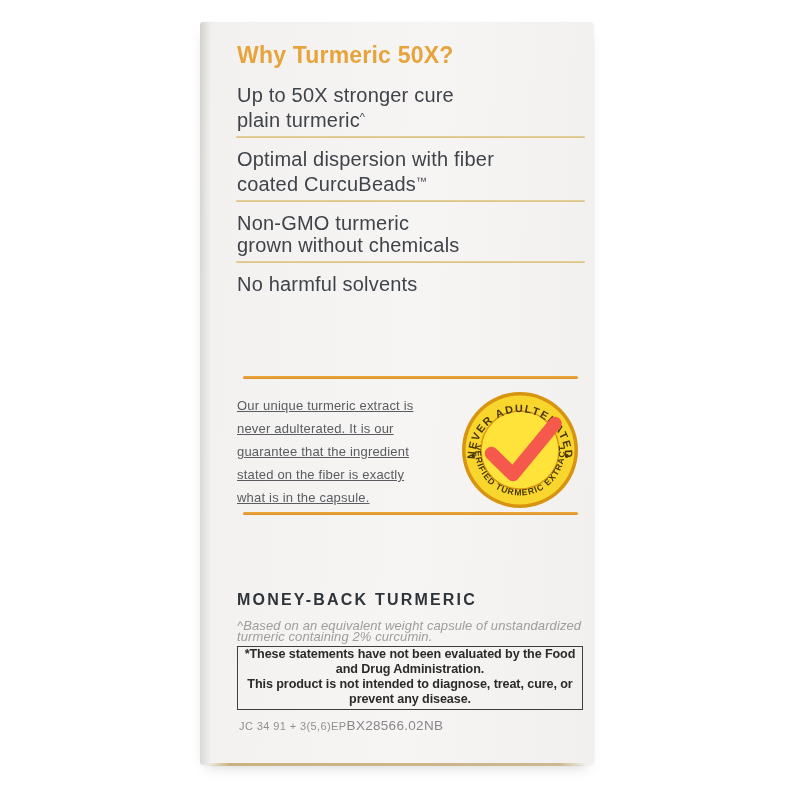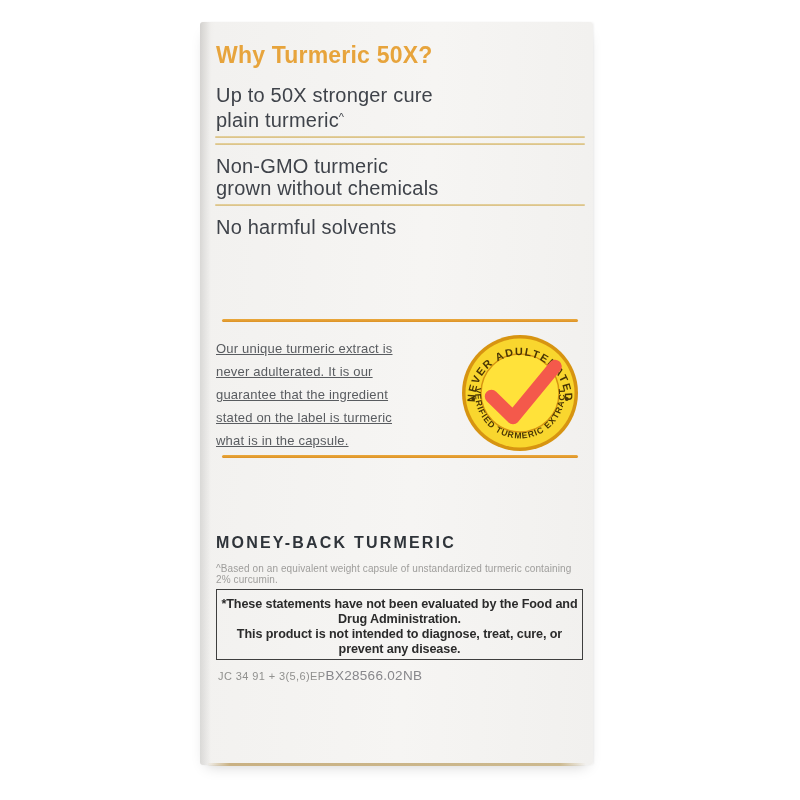--- a/index.html
+++ b/index.html
@@ -17,39 +17,39 @@
   .box::before{ 
     content:"";position:absolute;left:0;top:0;bottom:0;width:11px;
     background:linear-gradient(90deg,rgba(0,0,0,.10),rgba(0,0,0,0));
     border-radius:3px 0 0 3px;pointer-events:none;
   }
   .box::after{ 
     content:"";position:absolute;left:7px;right:7px;bottom:-1px;height:3px;
     background:linear-gradient(90deg,rgba(201,177,131,0),#c9b183 6%,#ccb98f 93%,rgba(201,177,131,0));
     border-radius:2px;
   }
-  .content{position:relative;height:100%;padding:0 9px 0 16px;box-sizing:border-box;}
+  .content{position:relative;height:100%;padding:0 9px 0 16px;box-sizing:border-box;margin-left:21px;}
 
   .title{margin:20px 0 0;font-size:23px;line-height:26px;font-weight:bold;color:#e7a43c;letter-spacing:.2px;}
 
   .bullet{font-size:20px;line-height:22px;color:#3f434a;letter-spacing:.2px;}
   .bullet .b-block{margin-top:10px;}
   .bullet.first .b-block{margin-top:16px;}
   .b-line sup{font-size:11px;vertical-align:6px;letter-spacing:0;}
   .rule-thin{height:2px;background:linear-gradient(180deg,#e6d4a2,#d9bf83);margin:5px -1px 0 -1px;border-radius:1px;}
   .rule-thick{height:3px;background:linear-gradient(180deg,#eaa93d,#dd9226);margin:0 6px;border-radius:2px;}
   .rule-thick.top{margin-top:81px;}
   .guarantee-row{position:relative;margin-top:15px;height:118px;}
   .guarantee-text{margin:0;width:252px;font-size:13px;line-height:23px;color:#595c60;letter-spacing:.2px;text-decoration:underline;}
   .seal{position:absolute;right:4px;top:-4px;width:120px;height:120px;}
 
   .money-back{margin-top:76px;font-size:16px;line-height:18px;font-weight:bold;color:#2f343a;letter-spacing:2.2px;}
-  .footnote{margin-top:11px;font-size:10px;line-height:11px;color:#9e9d9b;letter-spacing:.1px;}
+  .footnote{margin-top:11px;font-size:13px;line-height:11px;color:#9e9d9b;letter-spacing:.1px;font-style:italic;}
   .fda-box{
-    margin:4px 1px 0 0;border:1px solid #3e3e3e;padding:7px 2px 2px;
+    margin:4px 1px 0 0;border:1px solid #3e3e3e;padding:0 2px 2px;
     font-size:12.6px;line-height:15px;font-weight:bold;color:#2b2b2b;text-align:center;letter-spacing:-.1px;
   }
   .codes{display:flex;justify-content:flex-start;align-items:baseline;margin-top:8px;padding:0 2px;}
   .code-left{font-size:11px;color:#90908e;letter-spacing:.4px;}
   .code-right{font-size:13.5px;color:#87878b;letter-spacing:.3px;}
 </style>
 </head>
 <body>
 
 <div class="box">
@@ -59,20 +59,24 @@
 
     <div class="bullet first">
       <div class="b-block">
         <div class="b-line"><span>Up to 50X stronger cure</span></div>
         <div class="b-line hide-if-empty"><span>plain turmeric</span><sup class="hide-if-empty">^</sup></div>
       </div>
       <div class="rule-thin"></div>
     </div>
 
     <div class="bullet">
+      <div class="b-block">
+        <div class="b-line"><span>Optimal dispersion with fiber</span></div>
+        <div class="b-line hide-if-empty"><span>coated CurcuBeads</span><sup class="hide-if-empty">™</sup></div>
+      </div>
       <div class="rule-thin"></div>
     </div>
 
 
     <div class="bullet">
       <div class="b-block">
         <div class="b-line"><span>Non-GMO turmeric</span></div>
         <div class="b-line hide-if-empty"><span>grown without chemicals</span></div>
       </div>
       <div class="rule-thin"></div>
@@ -85,21 +89,21 @@
       </div>
     </div>
 
     <div class="rule-thick top"></div>
 
     <div class="guarantee-row">
       <p class="guarantee-text">
         <span>Our unique turmeric extract is</span><br>
         <span>never adulterated. It is our</span><br>
         <span>guarantee that the ingredient</span><br>
-        <span>stated on the label is turmeric</span><br>
+        <span>stated on the fiber is exactly</span><br>
         <span>what is in the capsule.</span>
       </p>
 
       <svg class="seal" viewBox="0 0 120 120" aria-hidden="true">
         <circle cx="60" cy="60" r="58" fill="#d79411"></circle>
         <circle cx="60" cy="60" r="54.5" fill="#f9d62e"></circle>
         <circle cx="60" cy="60" r="39" fill="#ffe23a" stroke="#d79411" stroke-width="1.4"></circle>
         <path id="arcTop" d="M 15.5 74 A 45 45 0 1 1 104.5 74" fill="none"></path>
         <path id="arcBot" d="M 16.5 49 A 45 45 0 1 0 103.5 49" fill="none"></path>
         <text font-weight="bold" font-size="10.8" letter-spacing="1.5" fill="#4a3605">

